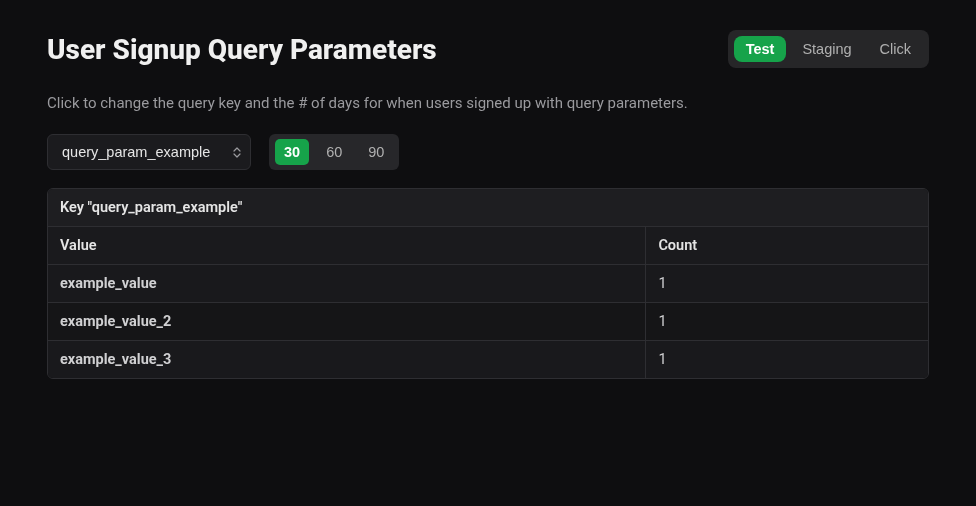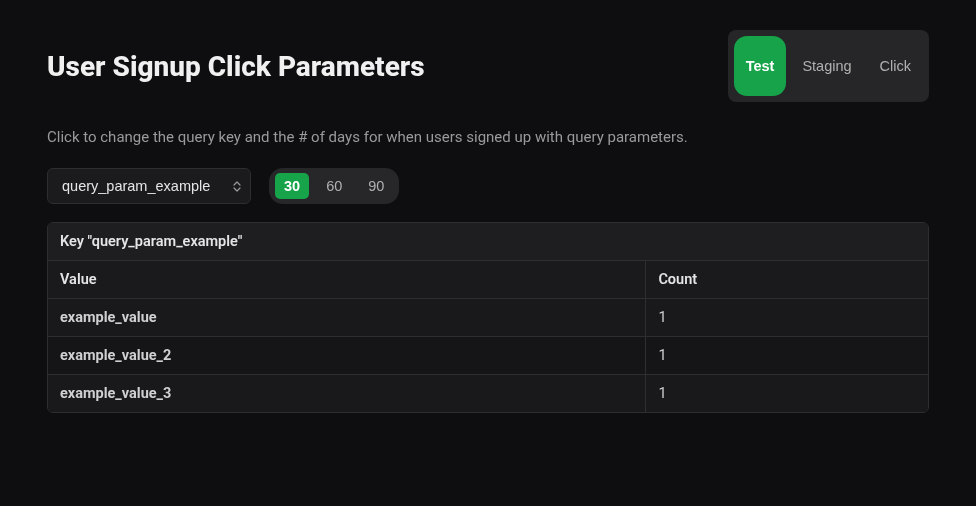--- a/index.html
+++ b/index.html
@@ -27,22 +27,22 @@
       color: #f0f0f0;
     }
     .env-tabs {
       display: flex;
       background: #262628;
       border-radius: 8px;
       padding: 6px;
       gap: 4px;
     }
     .env-tab {
-      padding: 22px 12px;
-      border-radius: 13px;
+      padding: 5px 12px;
+      border-radius: 8px;
       font-size: 14.5px;
       color: #b0b0b0;
       cursor: pointer;
       border: none;
       background: transparent;
       font-weight: 500;
     }
     .env-tab.active {
       background: #16a34a;
       color: #ffffff;
@@ -86,21 +86,21 @@
       align-items: center;
       gap: 1px;
     }
     .select-icon svg {
       width: 8px;
       height: 5px;
     }
     .days-tabs {
       display: flex;
       background: #27272a;
-      border-radius: 14px;
+      border-radius: 6px;
       padding: 5px 6px;
       gap: 8px;
       align-items: center;
       justify-content: center;
     }
     .days-tab {
       padding: 5px 9px;
       border-radius: 5px;
       font-size: 14.5px;
       color: #b0b0b0;
@@ -158,21 +158,21 @@
       color: #d0d0d2;
       font-weight: 400;
     }
     .col-value { width: 68%; }
     .col-count { width: 32%; }
   </style>
 </head>
 <body>
 
 <div class="header-row">
-  <h1 class="page-title">User Signup Click Parameters</h1>
+  <h1 class="page-title">User Signup Query Parameters</h1>
   <div class="env-tabs" id="env-tabs">
       <button class="env-tab active">Test</button>
       <button class="env-tab">Staging</button>
       <button class="env-tab">Click</button>
     </div>
 </div>
 
 <p class="subtitle">Click to change the query key and the # of days for when users signed up with query parameters.</p>
 
 <div class="controls-row">

